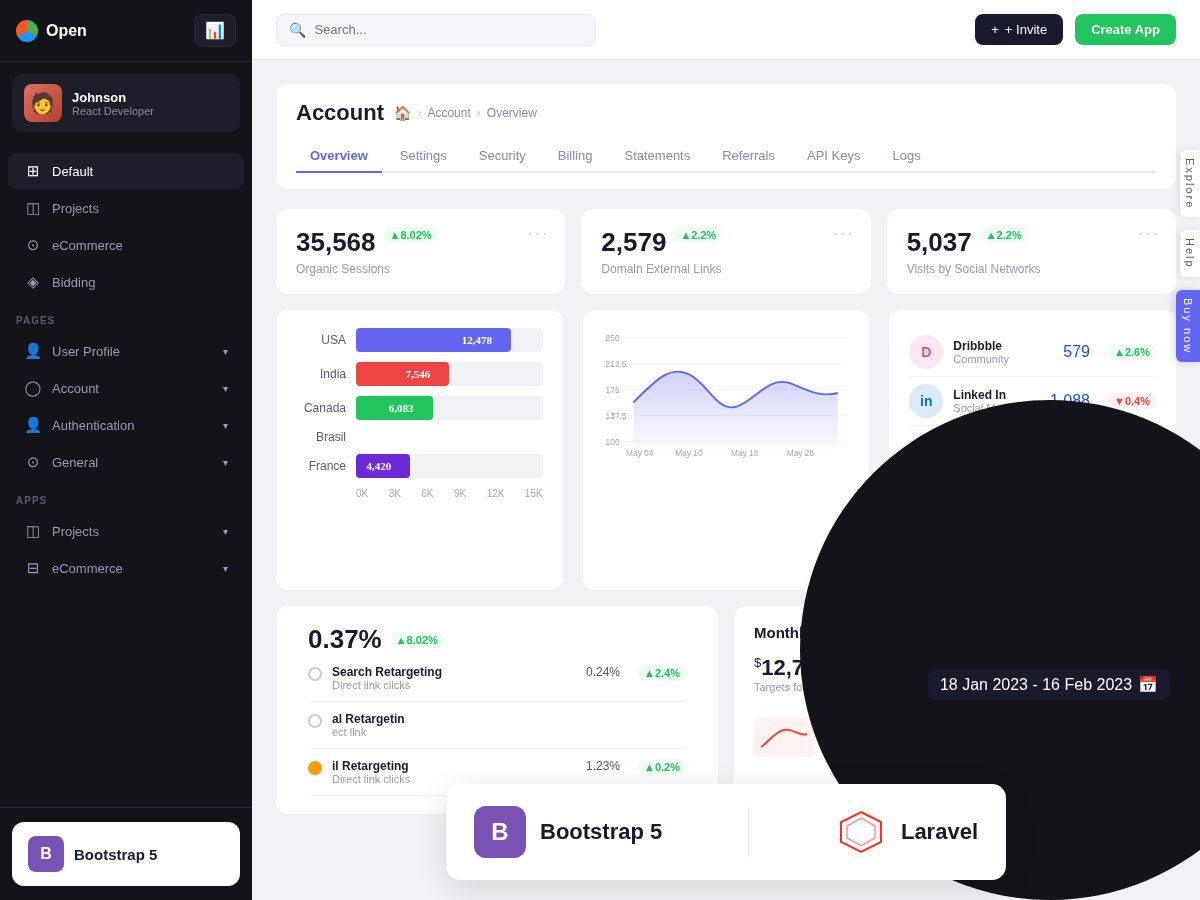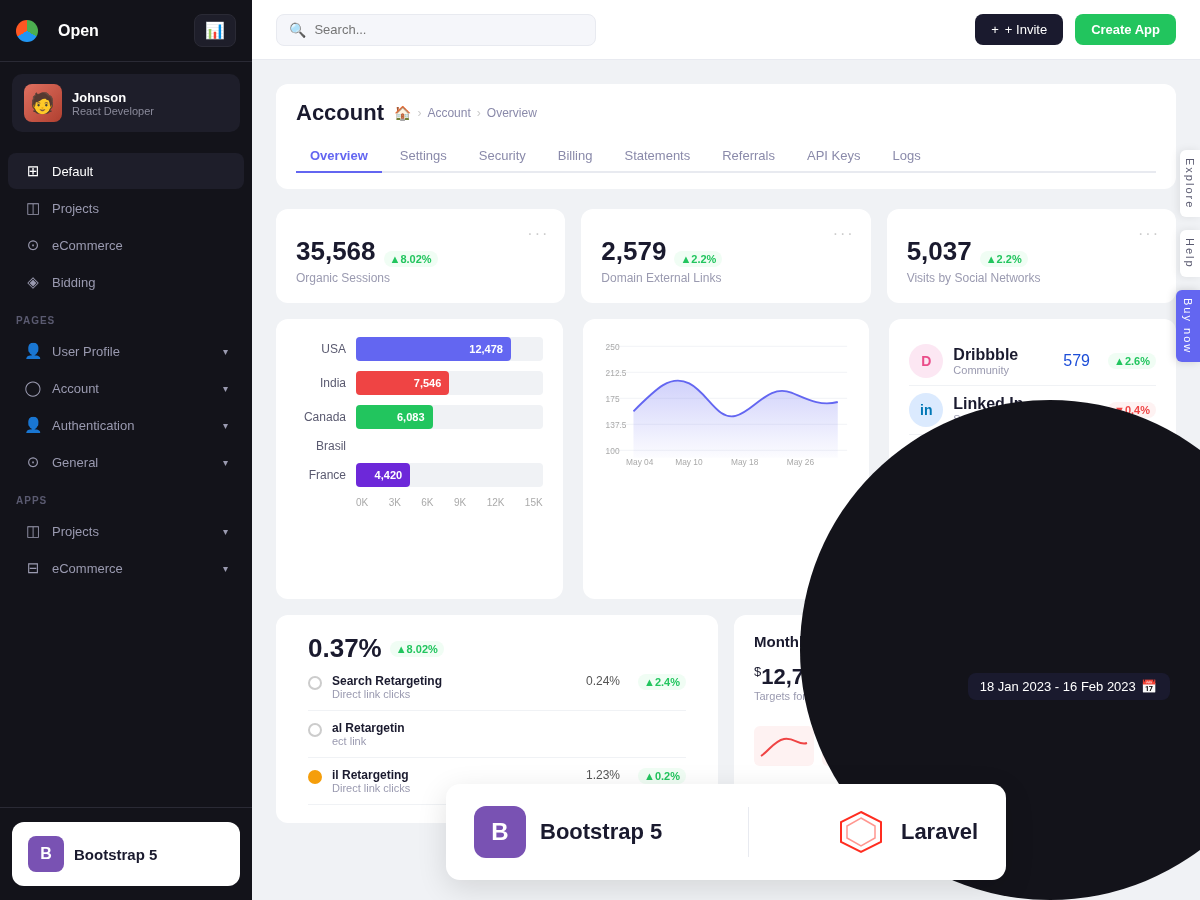--- a/index.html
+++ b/index.html
@@ -19,21 +19,21 @@
     .sidebar-header {
       display: flex;
       align-items: center;
       justify-content: space-between;
       padding: 14px 16px;
       border-bottom: 1px solid #2a2a35;
     }
     .sidebar-logo {
       display: flex;
       align-items: center;
-      gap: 20px;
+      gap: 8px;
       font-size: 16px;
       font-weight: 600;
       color: #fff;
     }
     .logo-dot {
       width: 22px;
       height: 22px;
       border-radius: 50%;
       background: conic-gradient(#4CAF50 0deg 120deg, #2196F3 120deg 240deg, #FF5722 240deg 360deg);
     }
@@ -256,23 +256,22 @@
       background: #fff;
       border-radius: 12px;
       padding: 18px 20px;
       position: relative;
     }
     .stat-number {
       font-size: 26px;
       font-weight: 700;
       color: #1a1a2e;
       display: flex;
-      align-items: flex-end;
+      align-items: flex-start;
       gap: 8px;
-      margin-top: 9px;
     }
     .stat-badge-up {
       font-size: 11px;
       font-weight: 600;
       color: #22c55e;
       background: #f0fdf4;
       padding: 2px 6px;
       border-radius: 20px;
     }
     .stat-badge-down {
@@ -332,25 +331,26 @@
       position: relative;
       display: flex;
       align-items: center;
     }
     .bar-fill {
       height: 100%;
       border-radius: 4px;
       display: flex;
       align-items: center;
       justify-content: flex-end;
-      padding-right: 8px;
+      padding-right: 19px;
       font-size: 11px;
       font-weight: 600;
       color: #fff;
       min-width: 40px;
+      font-family: Liberation Serif, serif;
     }
     .bar-axis {
       display: flex;
       justify-content: space-between;
       font-size: 10px;
       color: #aaa;
       margin-top: 6px;
       padding-left: 60px;
     }
 
@@ -383,21 +383,21 @@
       width: 34px;
       height: 34px;
       border-radius: 50%;
       display: flex;
       align-items: center;
       justify-content: center;
       font-size: 14px;
       font-weight: 700;
       flex-shrink: 0;
     }
-    .social-name { font-size: 16px; font-weight: 600; color: #1a1a2e; }
+    .social-name { font-size: 12px; font-weight: 600; color: #1a1a2e; }
     .social-type { font-size: 11px; color: #9a9ab0; }
     .social-count { font-size: 16px; font-weight: 400; color: #1d4ed8; margin-left: auto; margin-right: 8px; }
 
     
     .bottom-row {
       display: grid;
       grid-template-columns: 1fr 1fr;
       gap: 16px;
     }
     .conversion-card {
@@ -563,21 +563,21 @@
     }
     .fw-divider {
       width: 1px;
       height: 50px;
       background: #e8eaf0;
     }
 
     .date-badge {
       background: #1a1a2e;
       color: #fff;
-      font-size: 13px;
+      font-size: 16px;
       border-radius: 8px;
       padding: 6px 12px;
       display: flex;
       align-items: center;
       gap: 6px;
       position: absolute;
       bottom: 200px;
       right: 30px;
       z-index: 5;
     }

